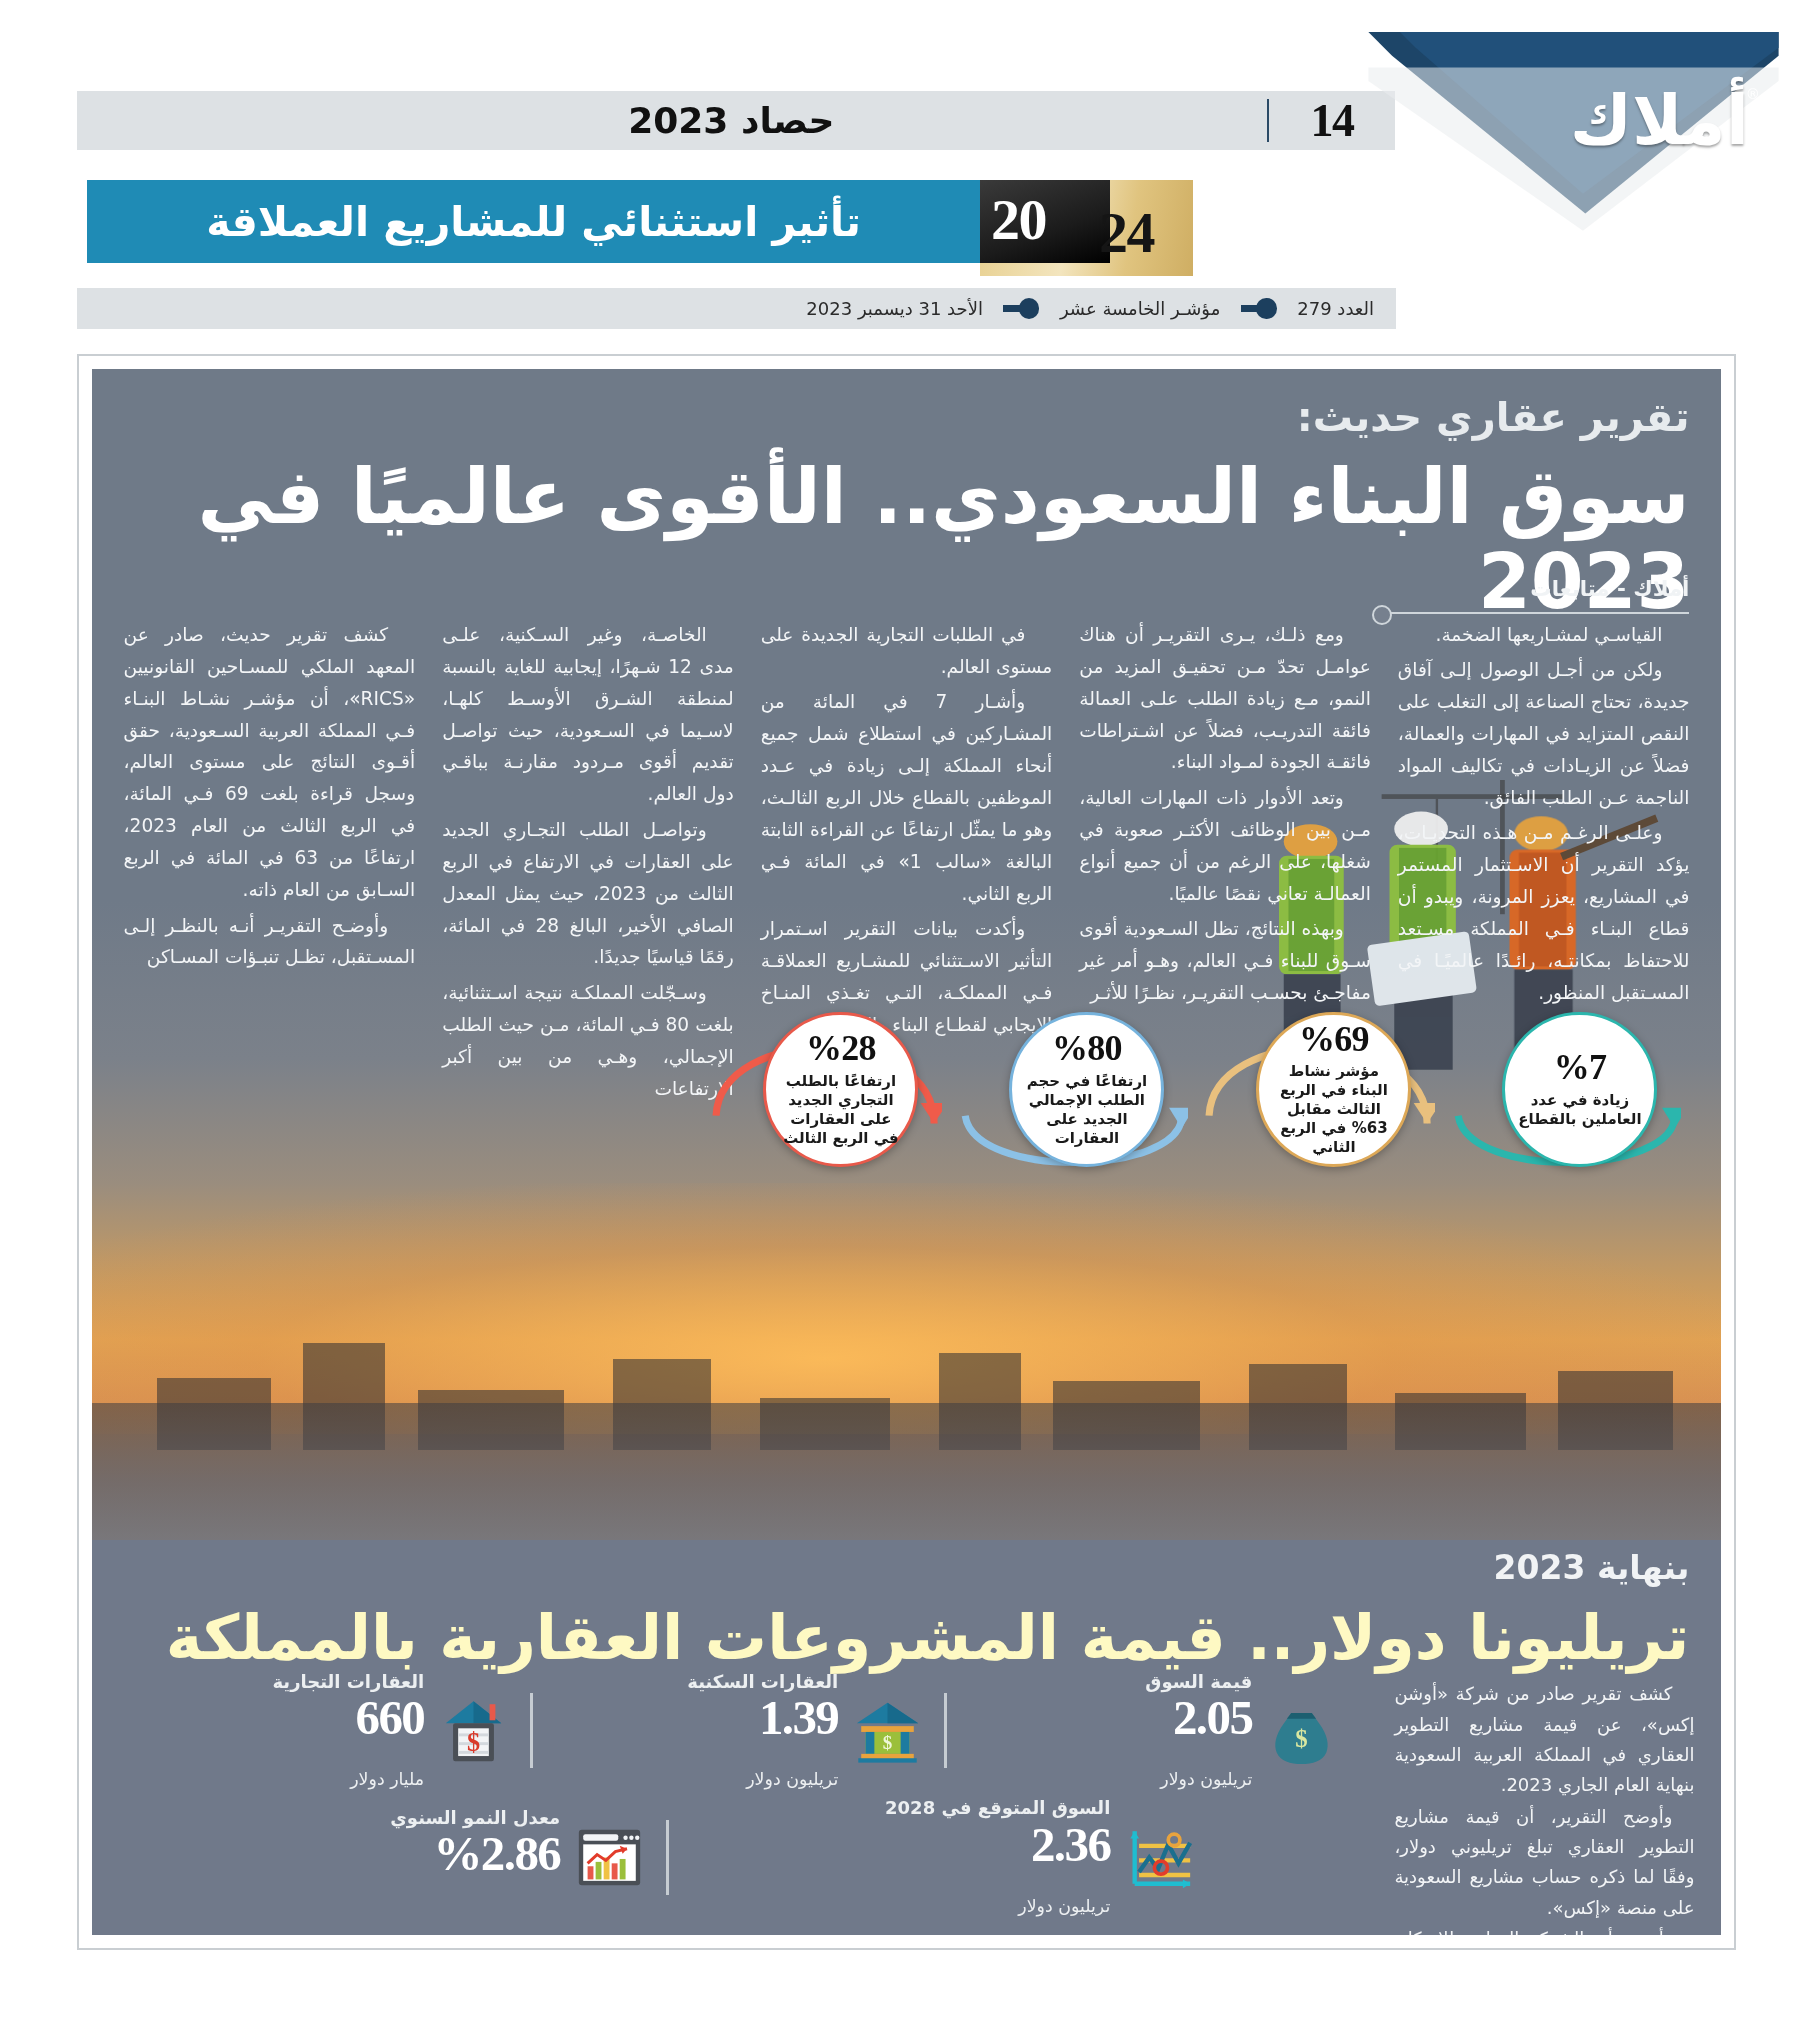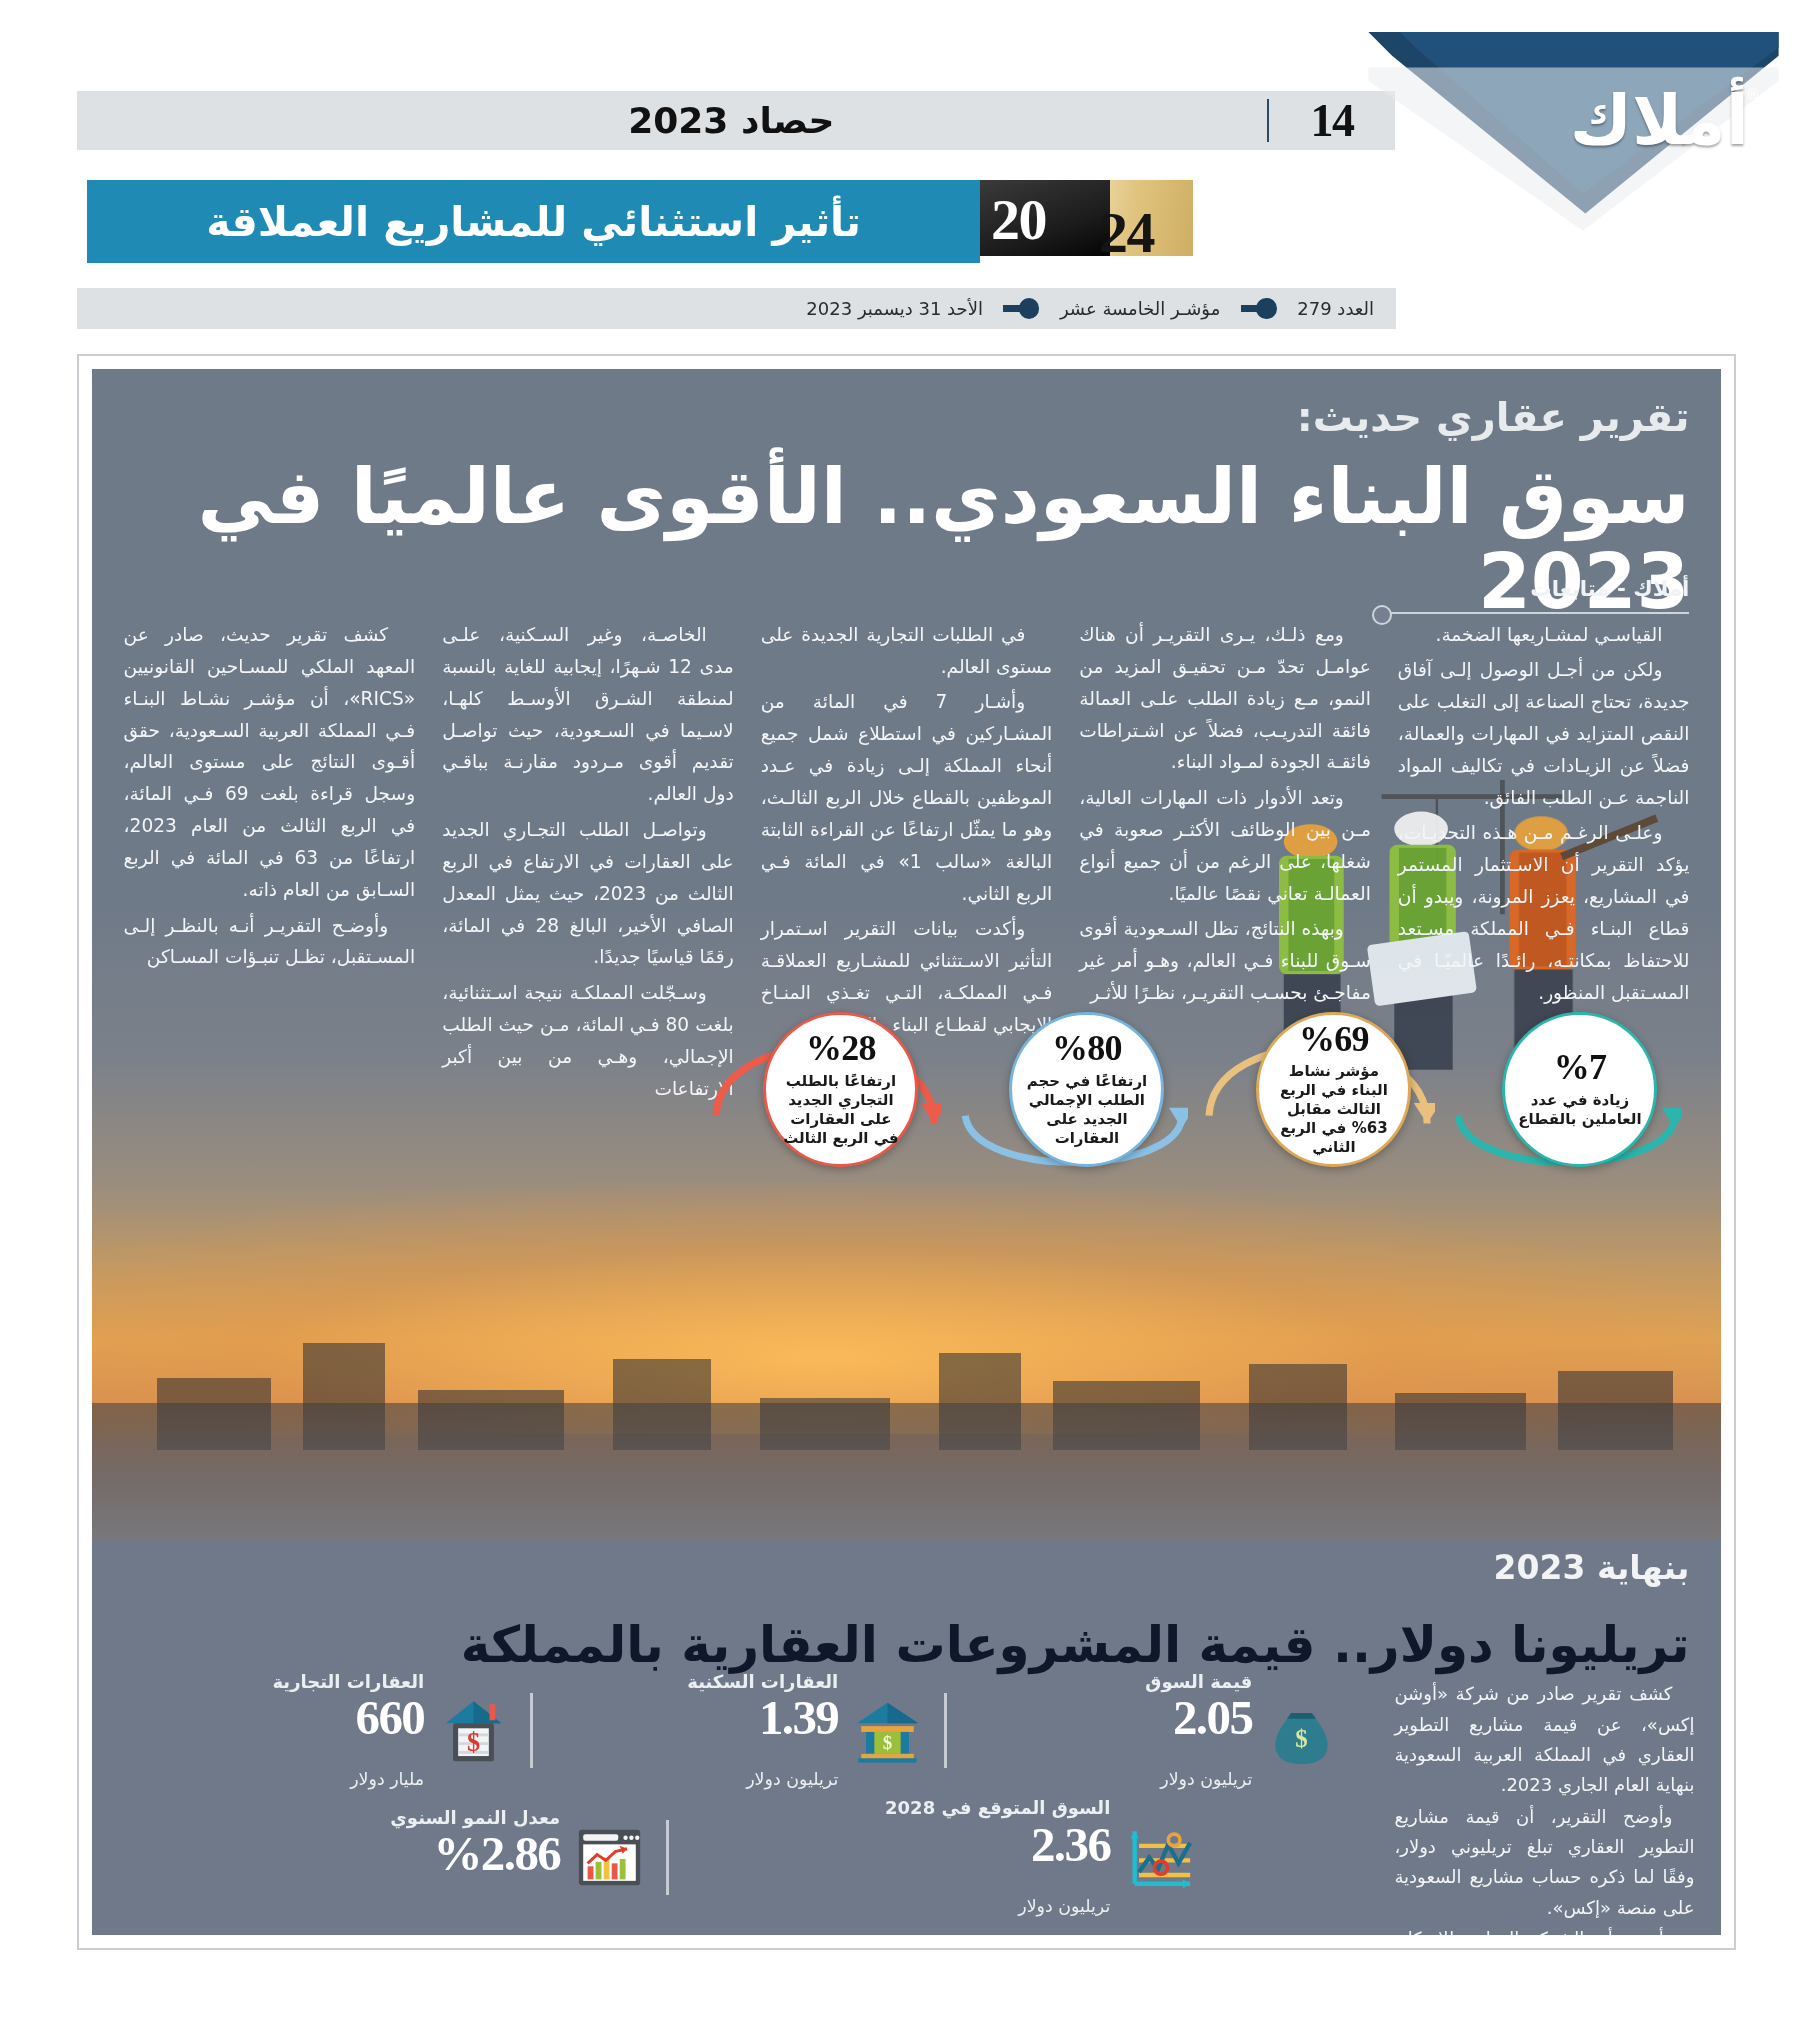--- a/index.html
+++ b/index.html
@@ -59,21 +59,21 @@
     position: absolute; left: 87px; top: 180px;
     width: 893px; height: 83px;
     background: #1f8bb5;
     display: flex; align-items: center; justify-content: center;
   }
   .banner-text {
     font-size: 41px; font-weight: bold; color: #fff;
   }
   .year-badge {
     position: absolute; left: 980px; top: 180px;
-    width: 213px; height: 76px;
+    width: 213px; height: 96px;
     background: linear-gradient(100deg,#e7cf8e 0%,#f3e5be 42%,#e0c47f 70%,#cfae63 100%);
     overflow: hidden;
   }
   .year-dark {
     position: absolute; left: 0; top: 0;
     width: 130px; height: 83px;
     background: linear-gradient(160deg,#3a3a3a 0%,#1b1b1b 60%,#000 100%);
   }
   .year-txt {
     position: absolute; left: 11px; top: 6.3px;
@@ -224,21 +224,21 @@
   .b28 { right: 771px; border: 3.2px solid #e8594a; }
   .arc { position: absolute; top: 4.7px; width: 237px; height: 182px; }
 
   
   .end-label {
     position: absolute; right: 32px; bottom: 348px;
     font-size: 33px; font-weight: bold; color: #f1f3f5;
   }
   .bottom-headline {
     position: absolute; right: 32px; left: 32px; bottom: 261px;
-    font-size: 50px; font-weight: bold; color: #0f172a;
+    font-size: 62px; font-weight: bold; color: #fef9c3;
     text-align: right; letter-spacing: -0.8px;
   }
   .bottom-content {
     position: absolute; left: 27px; right: 27px; bottom: 27px;
     height: 229px; display: flex; direction: rtl; gap: 36px;
   }
   .bottom-text {
     width: 300px; font-size: 18px; line-height: 1.68;
     color: #f2f4f6; text-align: justify;
   }

